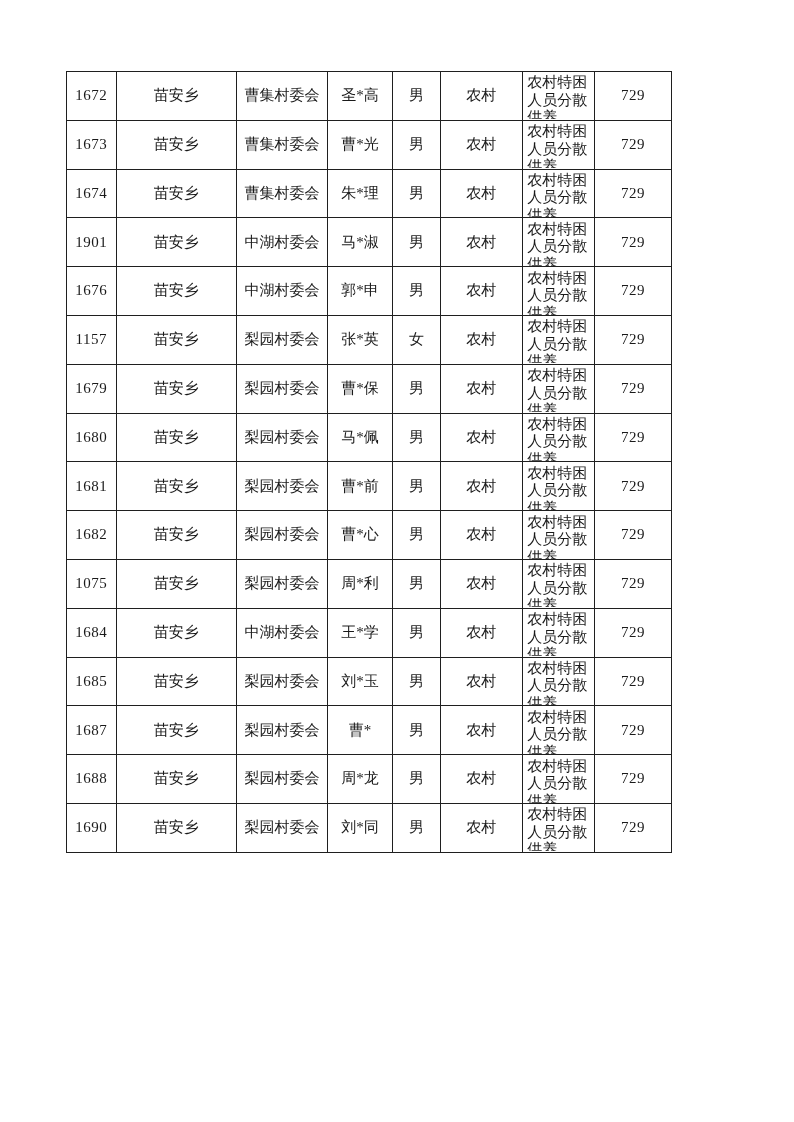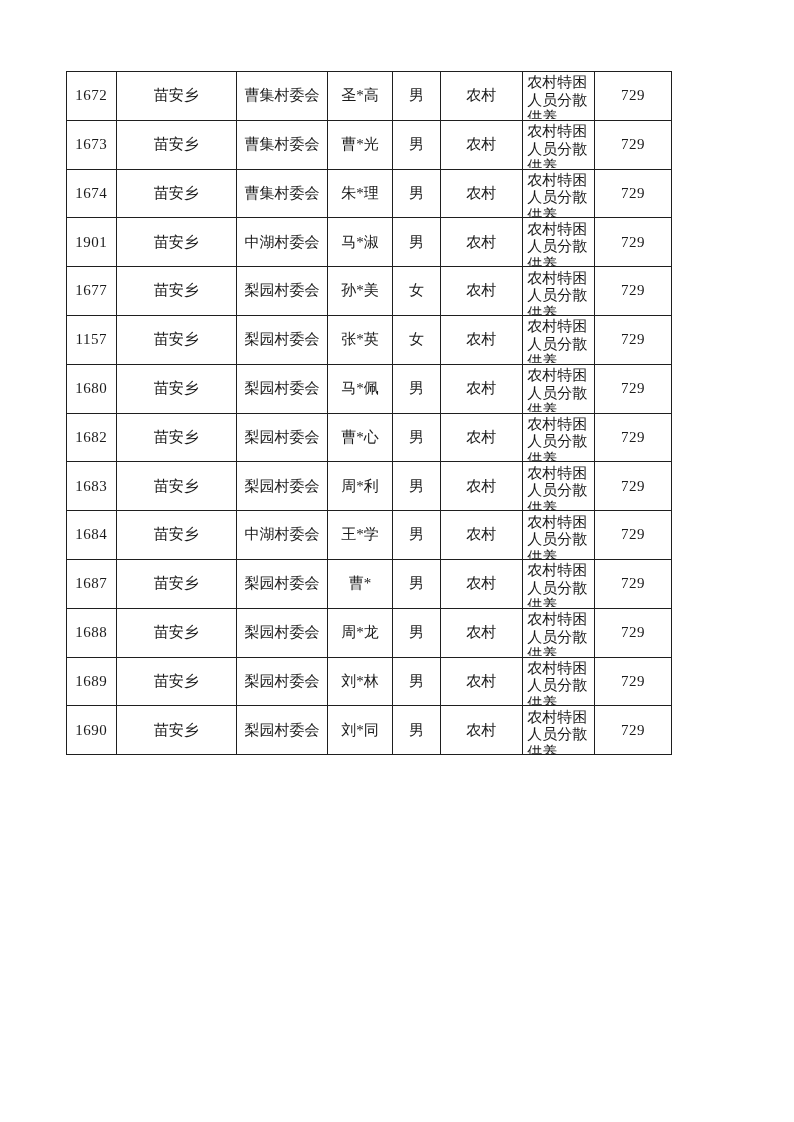--- a/index.html
+++ b/index.html
@@ -112,69 +112,93 @@
           <td>中湖村委会</td>
           <td>马*淑</td>
           <td>男</td>
           <td>农村</td>
           <td>
             <div class="support-clip">农村特困人员分散供养</div>
           </td>
           <td class="num-cell">729</td>
         </tr>
         <tr>
-          <td class="num-cell">1677</td>
-          <td>苗安乡</td>
-          <td>梨园村委会</td>
-          <td>孙*美</td>
-          <td>女</td>
+          <td class="num-cell">1676</td>
+          <td>苗安乡</td>
+          <td>中湖村委会</td>
+          <td>郭*申</td>
+          <td>男</td>
           <td>农村</td>
           <td>
             <div class="support-clip">农村特困人员分散供养</div>
           </td>
           <td class="num-cell">729</td>
         </tr>
         <tr>
           <td class="num-cell">1157</td>
           <td>苗安乡</td>
           <td>梨园村委会</td>
           <td>张*英</td>
           <td>女</td>
           <td>农村</td>
           <td>
             <div class="support-clip">农村特困人员分散供养</div>
           </td>
           <td class="num-cell">729</td>
         </tr>
         <tr>
+          <td class="num-cell">1679</td>
+          <td>苗安乡</td>
+          <td>梨园村委会</td>
+          <td>曹*保</td>
+          <td>男</td>
+          <td>农村</td>
+          <td>
+            <div class="support-clip">农村特困人员分散供养</div>
+          </td>
+          <td class="num-cell">729</td>
+        </tr>
+        <tr>
           <td class="num-cell">1680</td>
           <td>苗安乡</td>
           <td>梨园村委会</td>
           <td>马*佩</td>
           <td>男</td>
           <td>农村</td>
           <td>
             <div class="support-clip">农村特困人员分散供养</div>
           </td>
           <td class="num-cell">729</td>
         </tr>
         <tr>
+          <td class="num-cell">1681</td>
+          <td>苗安乡</td>
+          <td>梨园村委会</td>
+          <td>曹*前</td>
+          <td>男</td>
+          <td>农村</td>
+          <td>
+            <div class="support-clip">农村特困人员分散供养</div>
+          </td>
+          <td class="num-cell">729</td>
+        </tr>
+        <tr>
           <td class="num-cell">1682</td>
           <td>苗安乡</td>
           <td>梨园村委会</td>
           <td>曹*心</td>
           <td>男</td>
           <td>农村</td>
           <td>
             <div class="support-clip">农村特困人员分散供养</div>
           </td>
           <td class="num-cell">729</td>
         </tr>
         <tr>
-          <td class="num-cell">1683</td>
+          <td class="num-cell">1075</td>
           <td>苗安乡</td>
           <td>梨园村委会</td>
           <td>周*利</td>
           <td>男</td>
           <td>农村</td>
           <td>
             <div class="support-clip">农村特困人员分散供养</div>
           </td>
           <td class="num-cell">729</td>
         </tr>
@@ -184,48 +208,48 @@
           <td>中湖村委会</td>
           <td>王*学</td>
           <td>男</td>
           <td>农村</td>
           <td>
             <div class="support-clip">农村特困人员分散供养</div>
           </td>
           <td class="num-cell">729</td>
         </tr>
         <tr>
+          <td class="num-cell">1685</td>
+          <td>苗安乡</td>
+          <td>梨园村委会</td>
+          <td>刘*玉</td>
+          <td>男</td>
+          <td>农村</td>
+          <td>
+            <div class="support-clip">农村特困人员分散供养</div>
+          </td>
+          <td class="num-cell">729</td>
+        </tr>
+        <tr>
           <td class="num-cell">1687</td>
           <td>苗安乡</td>
           <td>梨园村委会</td>
           <td>曹*</td>
           <td>男</td>
           <td>农村</td>
           <td>
             <div class="support-clip">农村特困人员分散供养</div>
           </td>
           <td class="num-cell">729</td>
         </tr>
         <tr>
           <td class="num-cell">1688</td>
           <td>苗安乡</td>
           <td>梨园村委会</td>
           <td>周*龙</td>
-          <td>男</td>
-          <td>农村</td>
-          <td>
-            <div class="support-clip">农村特困人员分散供养</div>
-          </td>
-          <td class="num-cell">729</td>
-        </tr>
-        <tr>
-          <td class="num-cell">1689</td>
-          <td>苗安乡</td>
-          <td>梨园村委会</td>
-          <td>刘*林</td>
           <td>男</td>
           <td>农村</td>
           <td>
             <div class="support-clip">农村特困人员分散供养</div>
           </td>
           <td class="num-cell">729</td>
         </tr>
         <tr>
           <td class="num-cell">1690</td>
           <td>苗安乡</td>

